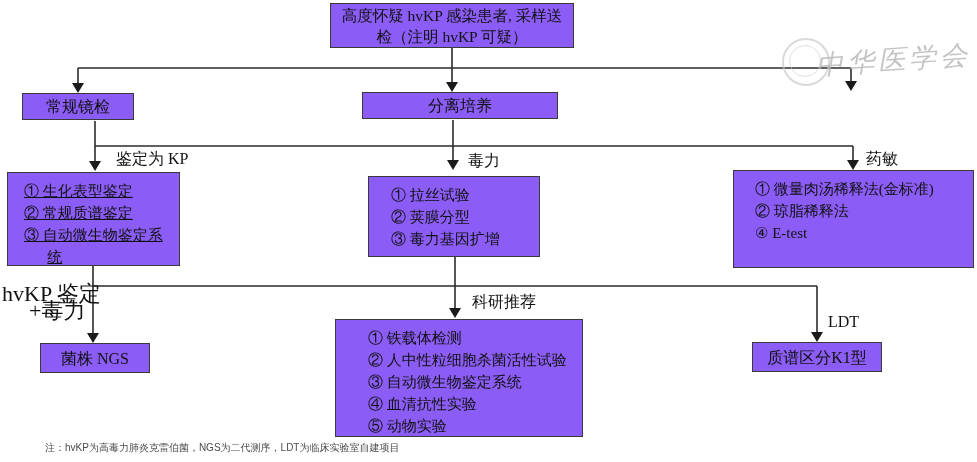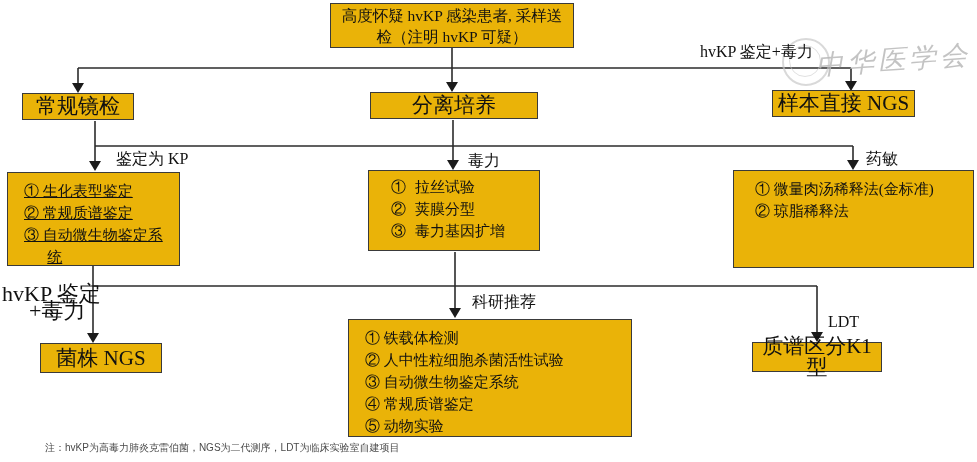--- a/index.html
+++ b/index.html
@@ -8,29 +8,29 @@
     width:977px;height:462px;
     background:#ffffff;
     font-family:"Liberation Serif","DejaVu Serif",serif;
     color:#111111;
     overflow:hidden;
   }
   #wires{position:absolute;left:0;top:0;width:977px;height:462px;pointer-events:none;}
   .box{
     position:absolute;
     border:1.5px solid #3a3a3a;
-    background:#eab308;
+    background:#8b5cf6;
     box-sizing:border-box;
     font-size:15px;
     line-height:21px;
     color:#111111;
   }
   .center-box{
     display:flex;align-items:center;justify-content:center;text-align:center;
-    font-size:21px;
+    font-size:16px;
   }
   .list-box{padding:7px 6px 6px 16px;font-size:15px;line-height:22px;}
   .list-box .li{padding-left:1.55em;text-indent:-1.55em;}
   .lbl{position:absolute;font-size:16px;white-space:nowrap;color:#111111;}
   
   .wm{position:absolute;left:778px;top:30px;width:199px;height:68px;pointer-events:none;}
   .wm-circle{
     position:absolute;left:4px;top:8px;width:44px;height:44px;
     border:2px solid #c4c4c4;border-radius:50%;opacity:.65;
   }
@@ -89,59 +89,58 @@
 
   <div class="wm">
     <div class="wm-circle"></div>
     <div class="wm-circle-inner"></div>
     <div class="wm-text">中华医学会</div>
   </div>
 
   <div class="box center-box" style="left:330px;top:3px;width:244px;height:45px;font-size:15.5px;padding:1px 4px;">高度怀疑 hvKP 感染患者, 采样送检（注明 hvKP 可疑）</div>
 
   <div class="box center-box" style="left:22px;top:93px;width:112px;height:27px;">常规镜检</div>
-  <div class="box center-box" style="left:370px;top:92px;width:168px;height:27px;">分离培养</div>
-  <div class="box center-box" style="left:772px;top:90px;width:143px;height:27px;">样本直接 NGS</div>
+  <div class="box center-box" style="left:362px;top:92px;width:196px;height:27px;">分离培养</div>
 
-  <div class="lbl" style="left:700px;top:42px;">hvKP 鉴定+毒力</div>
   <div class="lbl" style="left:116px;top:149px;">鉴定为 KP</div>
   <div class="lbl" style="left:468px;top:151px;">毒力</div>
   <div class="lbl" style="left:866px;top:149px;">药敏</div>
 
   <div class="box list-box" style="left:7px;top:172px;width:173px;height:94px;text-decoration:underline;">
     <div class="li">① 生化表型鉴定</div>
     <div class="li">② 常规质谱鉴定</div>
     <div class="li">③ 自动微生物鉴定系统</div>
   </div>
 
-  <div class="box list-box" style="left:368px;top:170px;width:172px;height:81px;padding-left:22px;font-family:Liberation Mono, monospace;">
+  <div class="box list-box" style="left:368px;top:176px;width:172px;height:81px;padding-left:22px;">
     <div class="li">① 拉丝试验</div>
     <div class="li">② 荚膜分型</div>
     <div class="li">③ 毒力基因扩增</div>
   </div>
 
   <div class="box list-box" style="left:733px;top:170px;width:241px;height:98px;padding-left:21px;">
     <div class="li">① 微量肉汤稀释法(金标准)</div>
     <div class="li">② 琼脂稀释法</div>
+    <div class="li">④ E-test</div>
   </div>
 
   <div class="two-line-lbl" style="left:2px;top:285px;">
     <div>hvKP 鉴定</div>
     <div class="l2">+毒力</div>
   </div>
   <div class="lbl" style="left:472px;top:292px;">科研推荐</div>
   <div class="lbl" style="left:828px;top:313px;">LDT</div>
 
-  <div class="box center-box" style="left:40px;top:343px;width:122px;height:30px;">菌株 NGS</div>
+  <div class="box center-box" style="left:40px;top:343px;width:110px;height:30px;">菌株 NGS</div>
 
-  <div class="box list-box" style="left:348px;top:319px;width:284px;height:118px;padding-left:16px;">
+  <div class="box list-box" style="left:335px;top:319px;width:248px;height:118px;padding-left:32px;">
     <div class="li">① 铁载体检测</div>
     <div class="li">② 人中性粒细胞杀菌活性试验</div>
     <div class="li">③ 自动微生物鉴定系统</div>
-    <div class="li">④ 常规质谱鉴定</div>
+    <div class="li">④ 血清抗性实验</div>
     <div class="li">⑤ 动物实验</div>
   </div>
 
   <div class="box center-box" style="left:752px;top:342px;width:130px;height:30px;">质谱区分K1型</div>
 
   <div class="footnote">注：hvKP为高毒力肺炎克雷伯菌，NGS为二代测序，LDT为临床实验室自建项目</div>
 
 </div>
 
 </body></html>

